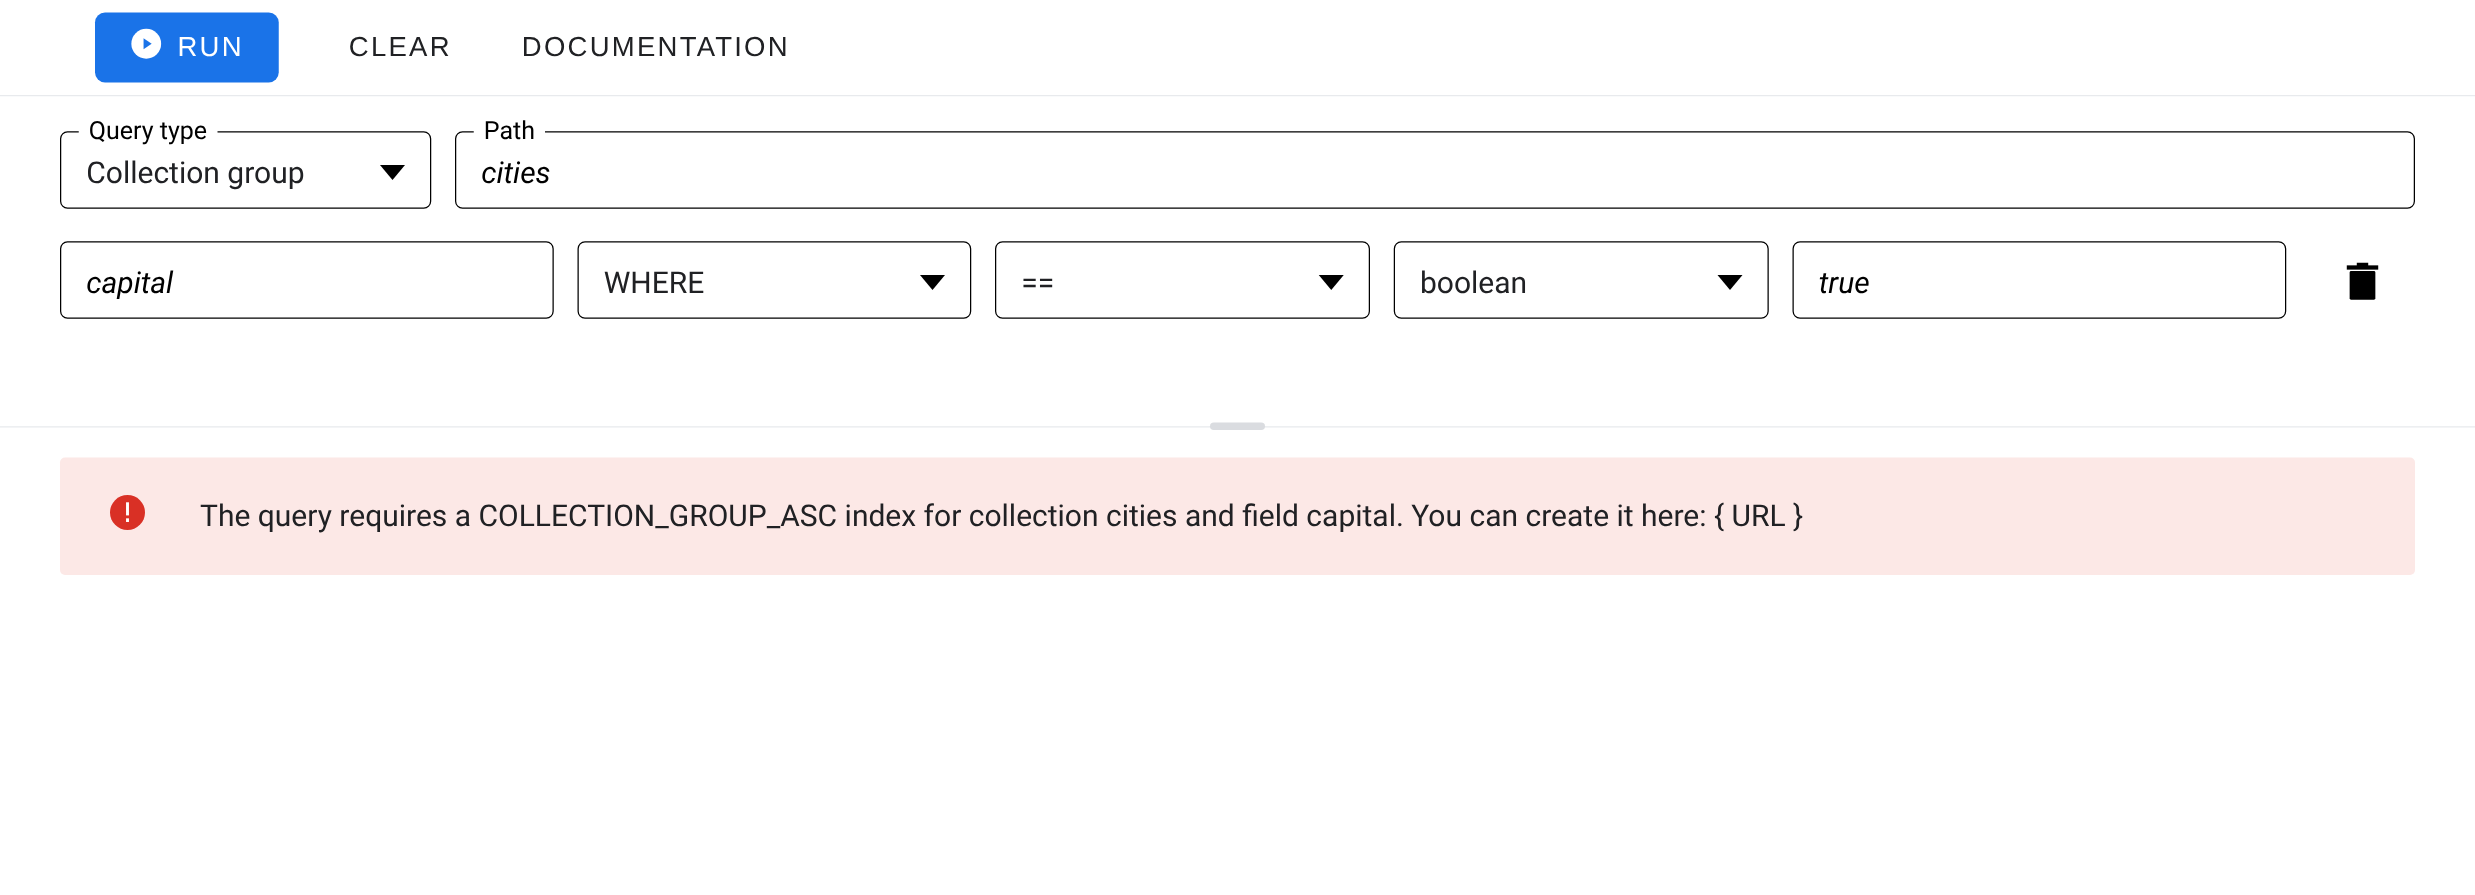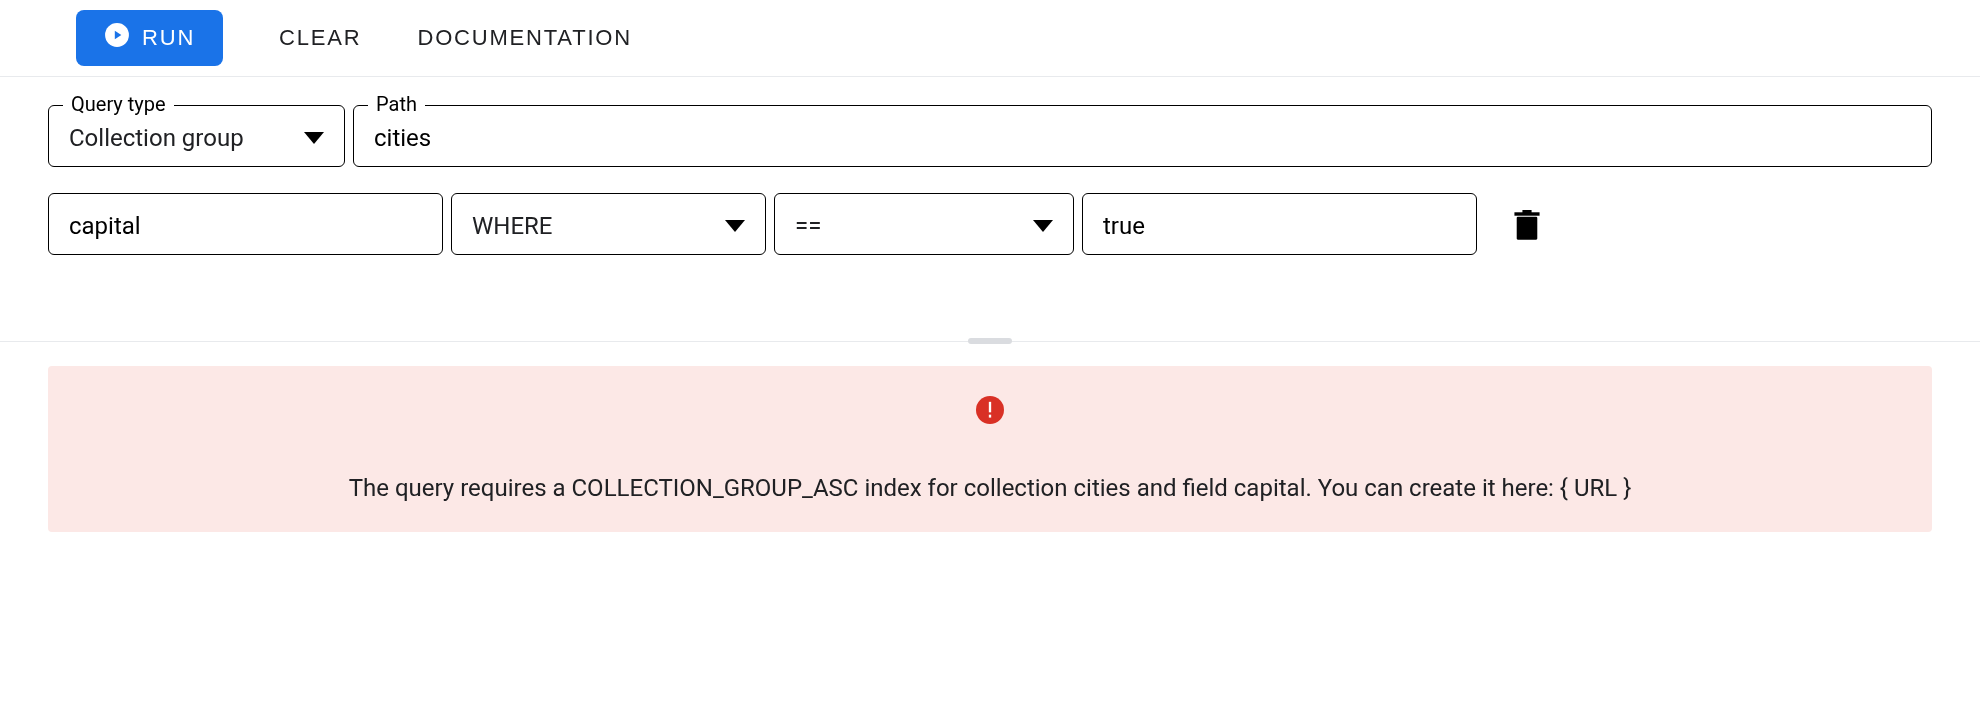--- a/index.html
+++ b/index.html
@@ -42,21 +42,21 @@
     letter-spacing: 1.8px;
     cursor: pointer;
   }
   .builder {
     padding: 28px 48px 60px 48px;
     border-bottom: 1px solid #e8eaed;
     position: relative;
   }
   .row {
     display: flex;
-    gap: 8px;
+    gap: 19px;
     margin-bottom: 26px;
     align-items: flex-end;
   }
   .field-wrap {
     position: relative;
     border: 1.5px solid #000;
     border-radius: 6px;
     padding: 18px 20px 14px 20px;
     background: #fff;
   }
@@ -85,20 +85,21 @@
     border-top: 12px solid #000;
     margin-left: 18px;
   }
   .text-input {
     border: none;
     outline: none;
     font-size: 24px;
     width: 100%;
     background: transparent;
     font-family: inherit;
+    font-style: italic;
   }
   .path-field { flex: 1; }
   
   .w-clause { width: 315px; }
   .w-field  { width: 395px; }
   .w-op     { width: 300px; }
   .w-type   { width: 300px; }
   .w-val    { width: 395px; }
   .trash-btn {
     background: none;
@@ -139,21 +140,20 @@
   .result-area { padding: 24px 48px; }
   .error-box {
     display: flex;
     align-items: center;
     gap: 44px;
     background: #fce8e6;
     border-radius: 4px;
     padding: 30px 40px;
     font-size: 24px;
     color: #202124;
-    flex-direction: column;
   }
   .error-icon { width: 28px; height: 28px; flex-shrink: 0; }
 </style>
 </head>
 <body>
 
 <div class="toolbar">
   <button class="run-btn">
     <span>
       <svg class="play-icon" viewBox="0 0 24 24">
@@ -192,20 +192,26 @@
         <span>WHERE</span>
         <span class="arrow"></span>
       </div>
     </div>
     <div class="field-wrap w-op">
       <div class="select-like">
         <span>==</span>
         <span class="arrow"></span>
       </div>
     </div>
+    <div class="field-wrap w-type">
+      <div class="select-like">
+        <span>boolean</span>
+        <span class="arrow"></span>
+      </div>
+    </div>
     <div class="field-wrap w-val">
       <input class="text-input" value="true" style="">
     </div>
     <button class="trash-btn">
       <span>
         <svg class="trash-icon" viewBox="0 0 24 28">
             <rect x="3" y="6" width="18" height="20" rx="1" fill="#000"></rect>
             <rect x="1" y="2" width="22" height="3" fill="#000"></rect>
             <rect x="8" y="0" width="8" height="3" fill="#000"></rect>
           </svg>

